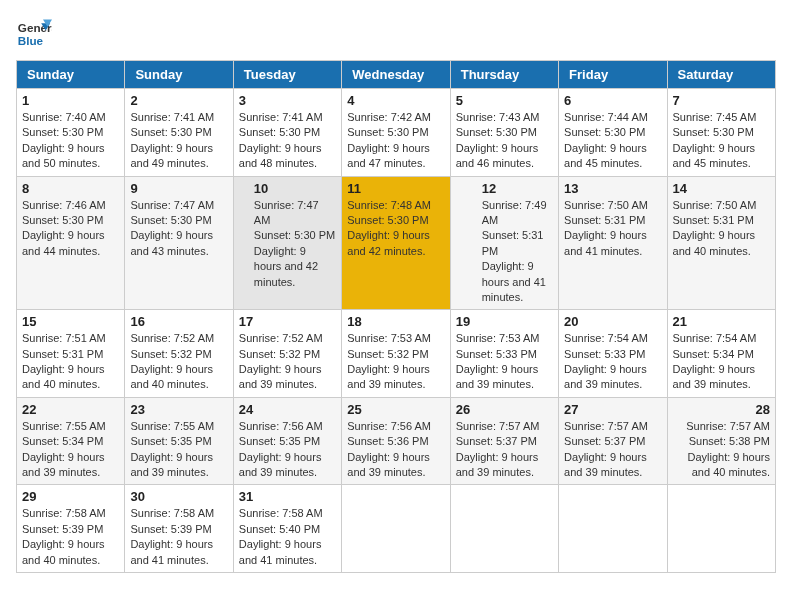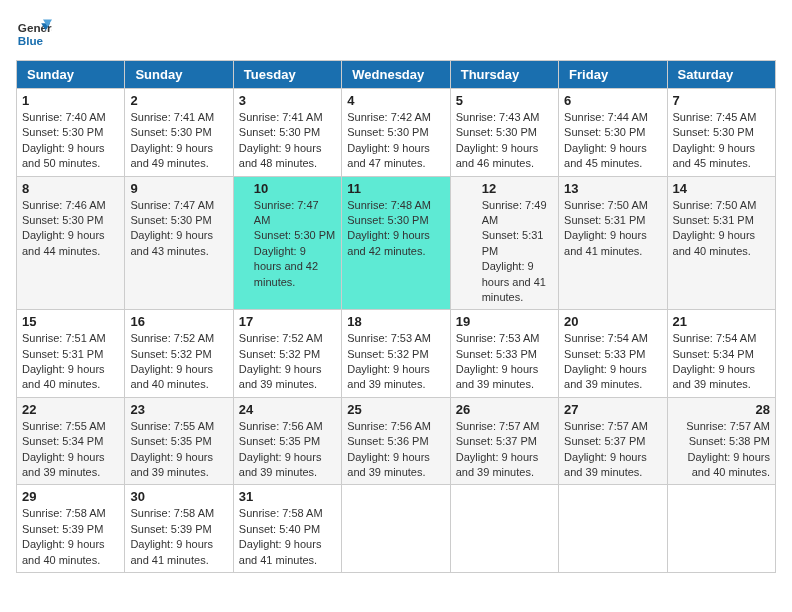--- a/index.html
+++ b/index.html
@@ -141,25 +141,25 @@
       </tr>
       <tr>
         <td style="background: rgb(245, 245, 245);">
           <span class="day-number">8</span>
           <div class="day-detail">Sunrise: 7:46 AM<br>Sunset: 5:30 PM<br>Daylight: 9 hours and 44 minutes.</div>
         </td>
         <td style="background: rgb(245, 245, 245);">
           <span class="day-number">9</span>
           <div class="day-detail">Sunrise: 7:47 AM<br>Sunset: 5:30 PM<br>Daylight: 9 hours and 43 minutes.</div>
         </td>
-        <td style="background: #5eead4; padding-left: 20px;">
+        <td style="background: #e5e5e5; padding-left: 20px;">
           <span class="day-number">10</span>
           <div class="day-detail">Sunrise: 7:47 AM<br>Sunset: 5:30 PM<br>Daylight: 9 hours and 42 minutes.</div>
         </td>
-        <td style="background: #5eead4;">
+        <td style="background: #eab308;">
           <span class="day-number">11</span>
           <div class="day-detail">Sunrise: 7:48 AM<br>Sunset: 5:30 PM<br>Daylight: 9 hours and 42 minutes.</div>
         </td>
         <td style="background: rgb(245, 245, 245); padding-left: 31px;">
           <span class="day-number">12</span>
           <div class="day-detail">Sunrise: 7:49 AM<br>Sunset: 5:31 PM<br>Daylight: 9 hours and 41 minutes.</div>
         </td>
         <td style="background: rgb(245, 245, 245);">
           <span class="day-number">13</span>
           <div class="day-detail">Sunrise: 7:50 AM<br>Sunset: 5:31 PM<br>Daylight: 9 hours and 41 minutes.</div>

